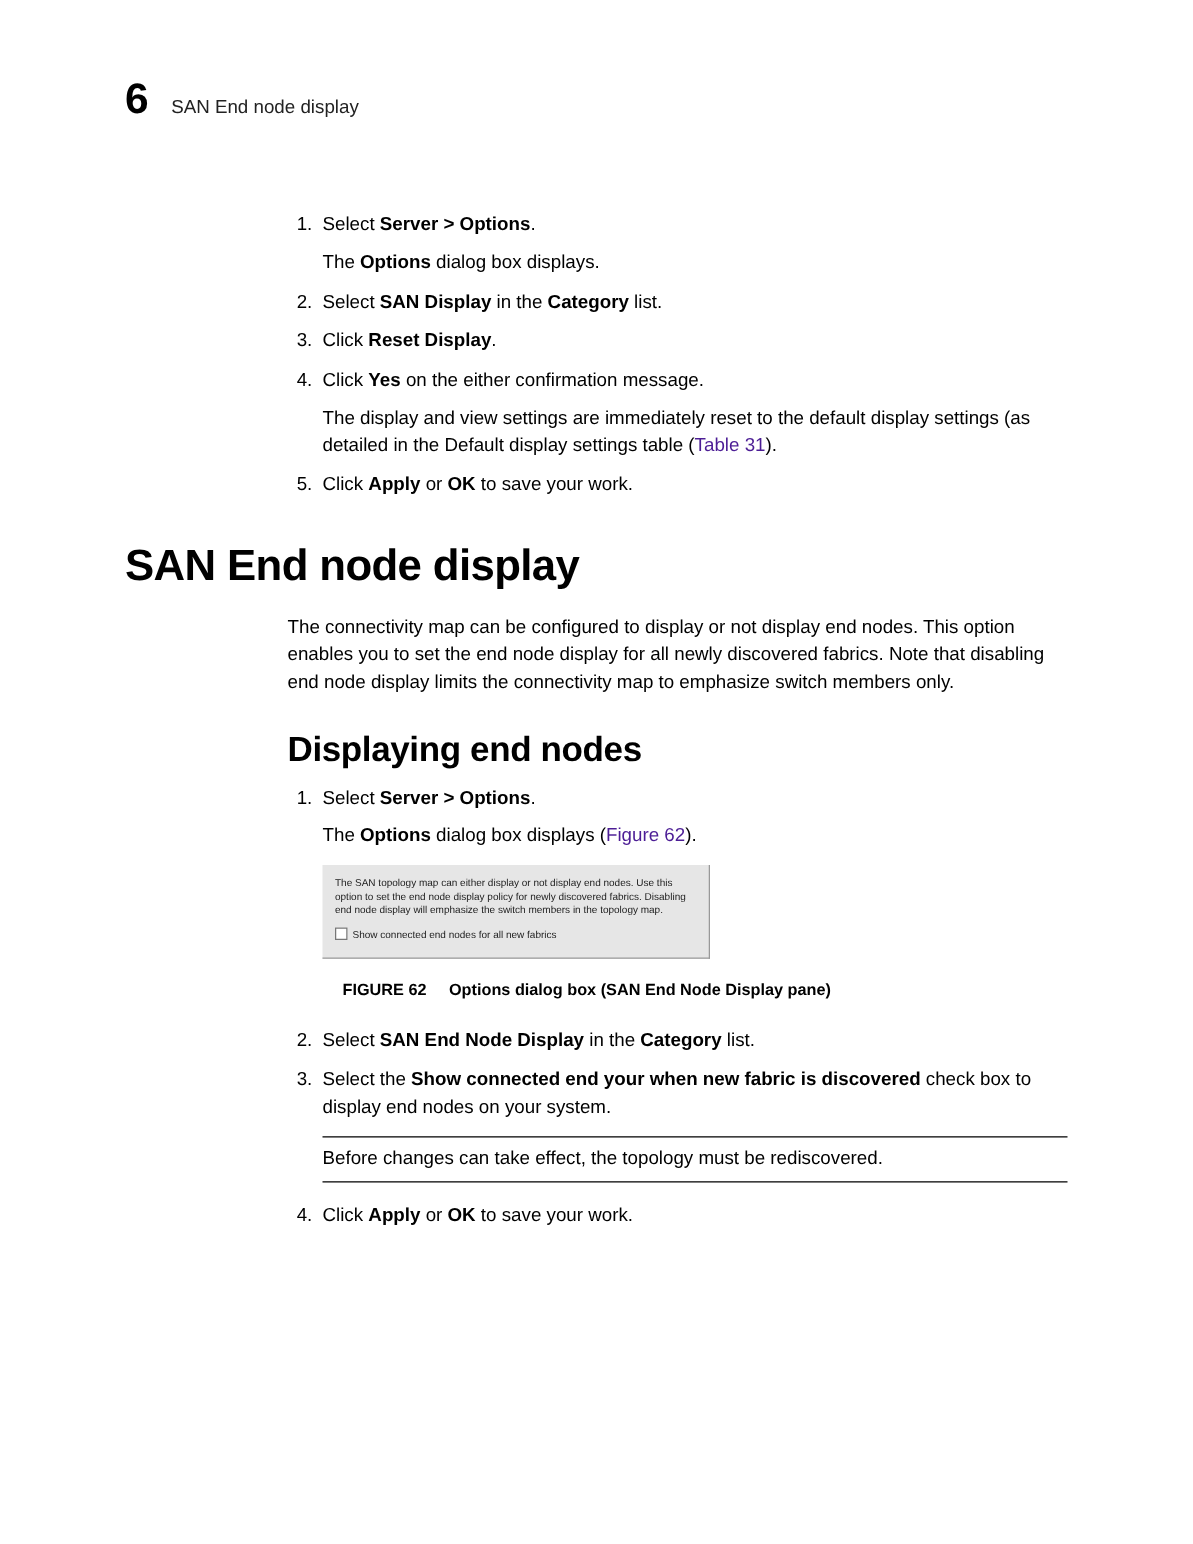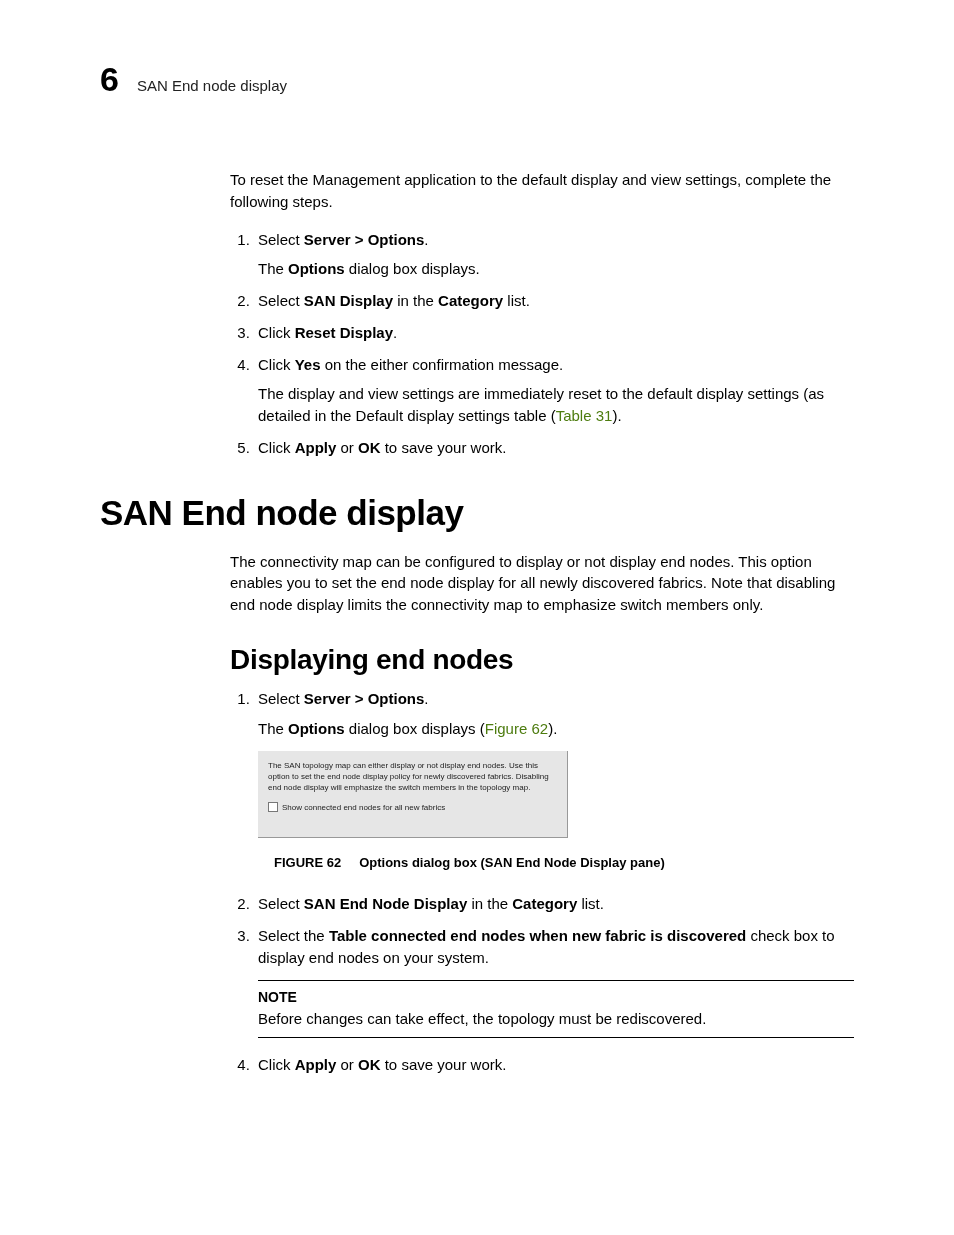--- a/index.html
+++ b/index.html
@@ -49,21 +49,21 @@
   ol.steps > li {
     font-size: 15px;
     line-height: 1.45;
     margin-bottom: 10px;
     padding-left: 4px;
   }
   .substep {
     margin-top: 8px;
   }
   .bold { font-weight: 700; text-align: right; }
-  .link { color: #4d7c0f; }
+  .link { color: #4c1d95; }
   h1.section {
     font-family: "Arial Narrow", Arial, sans-serif;
     font-stretch: condensed;
     font-size: 35px;
     font-weight: 600;
     margin: 34px 0 18px -130px;
     letter-spacing: -0.5px;
   }
   h2.subsection {
     font-family: "Arial Narrow", Arial, sans-serif;
@@ -71,21 +71,21 @@
     font-size: 28px;
     font-weight: 600;
     margin: 28px 0 12px 0;
     letter-spacing: -0.3px;
   }
   .fig-box {
     width: 310px;
     background: #e6e6e6;
     border-right: 1px solid #999;
     border-bottom: 1px solid #999;
-    padding: 10px 12px 24px 10px;
+    padding: 10px 12px 12px 10px;
     margin: 12px 0 10px 0;
     box-sizing: border-box;
   }
   .fig-text {
     font-size: 8px;
     line-height: 1.35;
     color: #222;
     margin: 0 0 8px 0;
   }
   .fig-check {
@@ -128,21 +128,20 @@
 
 <div class="page">
 
   <div class="running-head">
     <span class="chap-num">6</span>
     <span class="chap-title">SAN End node display</span>
   </div>
 
   <div class="body-indent">
 
-    <p class="para">To reset the Management application to the default display and view settings, complete the following steps.</p>
 
     <ol class="steps">
       <li>
         <span>Select </span><span class="bold">Server &gt; Options</span><span>.</span>
         <div class="substep">
           <span>The </span><span class="bold">Options</span><span> dialog box displays.</span>
         </div>
       </li>
       <li>
         <span>Select </span><span class="bold">SAN Display</span><span> in the </span><span class="bold">Category</span><span> list.</span>
@@ -186,24 +185,23 @@
         <div class="fig-caption">
           <span class="label">FIGURE 62</span><span class="bold">Options dialog box (SAN End Node Display pane)</span>
         </div>
       </li>
 
       <li>
         <span>Select </span><span class="bold">SAN End Node Display</span><span> in the </span><span class="bold">Category</span><span> list.</span>
       </li>
 
       <li>
-        <span>Select the </span><span class="bold">Table connected end nodes when new fabric is discovered</span><span> check box to display end nodes on your system.</span>
+        <span>Select the </span><span class="bold">Show connected end your when new fabric is discovered</span><span> check box to display end nodes on your system.</span>
 
         <div class="note-block">
-          <div class="note-label">NOTE</div>
           <div class="note-text">Before changes can take effect, the topology must be rediscovered.</div>
         </div>
       </li>
 
       <li>
         <span>Click </span><span class="bold">Apply</span><span> or </span><span class="bold">OK</span><span> to save your work.</span>
       </li>
     </ol>
 
   </div>

